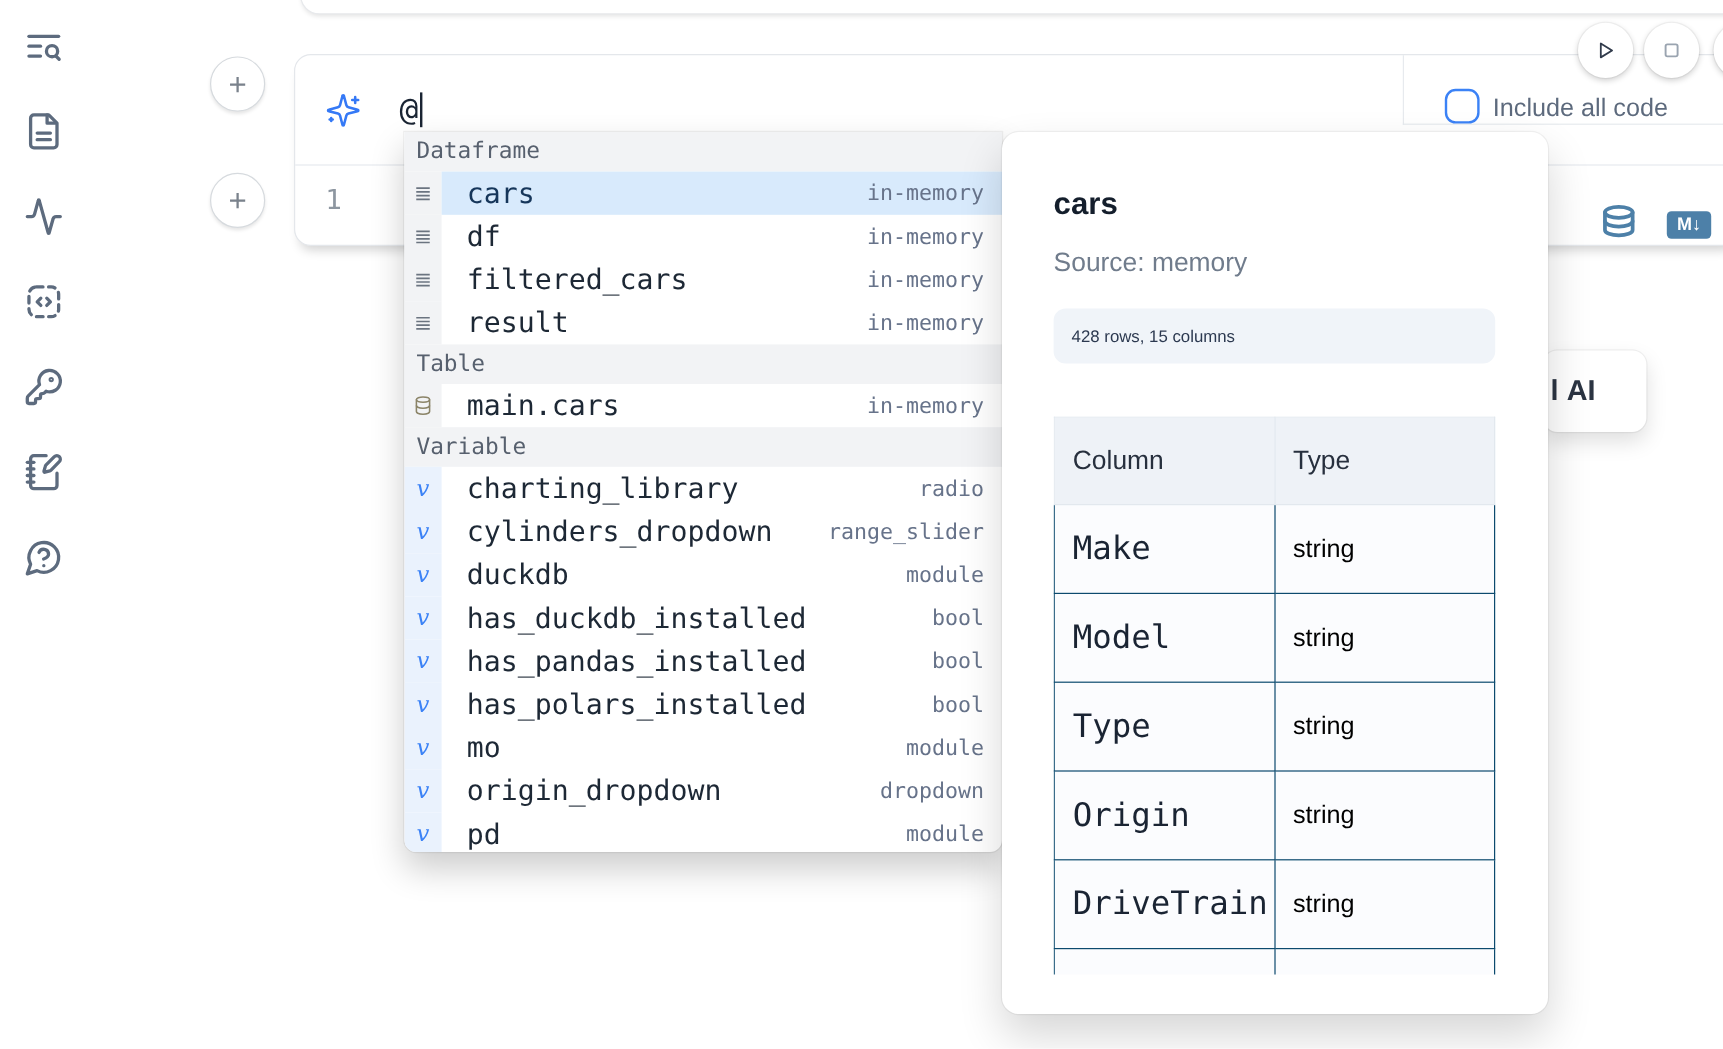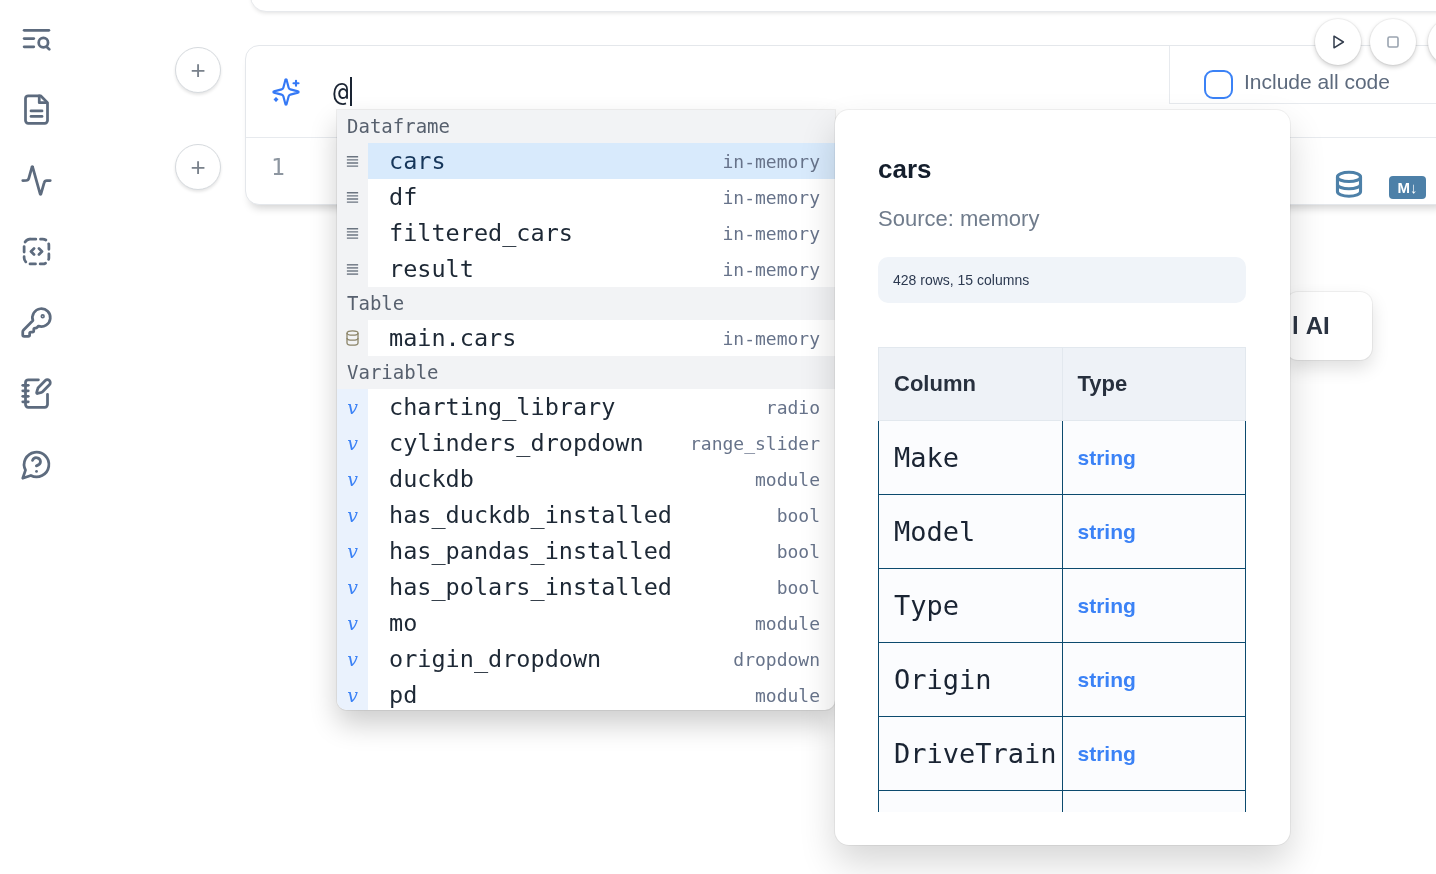--- a/index.html
+++ b/index.html
@@ -24,21 +24,21 @@
     box-shadow:0 8px 9px -5px rgba(0,0,0,.18);z-index:1;}
   .ai-row{position:absolute;left:0;top:0;right:0;height:92px;border-bottom:1px solid #e7eaee;
     display:flex;align-items:center;padding-left:25px;box-sizing:border-box;}
   .sparkle{width:30px;height:30px;margin-right:32px;}
   .ai-text{font-family:"DejaVu Sans Mono",monospace;font-size:26px;color:#1a2433;}
   .caret{display:inline-block;width:2px;height:29px;background:#1a2433;vertical-align:middle;
     margin-left:1px;}
   .ai-side{position:absolute;left:923px;top:0;right:0;height:58px;box-sizing:border-box;
     border-left:1px solid #e7eaee;border-bottom:1px solid #e7eaee;
     display:flex;align-items:flex-end;padding-left:34px;}
-  .cb-row{display:flex;align-items:flex-start;gap:11px;height:33px;}
+  .cb-row{display:flex;align-items:flex-end;gap:11px;height:33px;}
   .checkbox{width:29px;height:29px;border:2px solid #3b82f6;border-radius:9px;background:#fff;
     box-sizing:border-box;cursor:pointer;}
   .cb-label{font-size:21px;color:#5d6a7d;white-space:nowrap;}
   .line-num{position:absolute;left:25px;top:108px;font-family:"DejaVu Sans Mono",monospace;
     font-size:23px;color:#8d96a0;}
   
   .db-btn{position:absolute;left:1334px;top:170px;width:30px;height:32px;z-index:2;cursor:pointer;}
   .md-badge{position:absolute;left:1389px;top:176px;width:37px;height:23px;background:#4d80a8;
     border-radius:4px;color:#fff;font-weight:bold;font-size:15px;display:flex;align-items:center;
     justify-content:center;z-index:2;cursor:pointer;font-family:"Liberation Sans",sans-serif;}
@@ -82,26 +82,26 @@
   .preview{position:absolute;left:835px;top:110px;width:455px;height:735px;background:#fff;
     border-radius:14px;z-index:6;
     box-shadow:0 0 0 1px rgba(0,0,0,.05),0 18px 36px rgba(0,0,0,.16);}
   .pv-title{position:absolute;left:43px;top:44px;font-size:26px;font-weight:bold;color:#141e2c;}
   .pv-source{position:absolute;left:43px;top:96px;font-size:22px;color:#707c8c;}
   .pv-badge{position:absolute;left:43px;top:147px;width:368px;height:46px;background:#f0f4f9;
     border-radius:10px;display:flex;align-items:center;padding-left:15px;box-sizing:border-box;
     font-size:14px;color:#2c3950;}
   .pv-tablewrap{position:absolute;left:43px;top:237px;width:369px;height:465px;overflow:hidden;}
   .pv-table{border-collapse:collapse;width:368px;table-layout:fixed;}
-  .pv-table th{height:73px;background:#eef2f7;border:1px solid #e2e8ee;font-weight:bold;
+  .pv-table th{height:73px;background:#eef2f7;border:1px solid #e2e8ee;font-weight:normal;
     font-size:22px;color:#27303e;text-align:left;padding:0 0 0 15px;box-sizing:border-box;}
   .pv-table td{height:74px;background:#fbfcfe;border:1px solid #0c4a6e;
     padding:0 0 0 15px;box-sizing:border-box;}
   .pv-table td.c-name{font-family:"DejaVu Sans Mono",monospace;font-size:27px;color:#1a2433;}
-  .pv-table td.c-type{font-size:21px;color:#3b82f6;font-weight:bold;}
+  .pv-table td.c-type{font-size:21px;color:#000000;}
 </style>
 </head>
 <body>
 
 <div class="sidebar">
   <div class="sb-icon">
     <svg viewBox="0 0 24 24">
         <path d="M21 6H3"></path>
         <path d="M10 12H3"></path>
         <path d="M10 18H3"></path>

